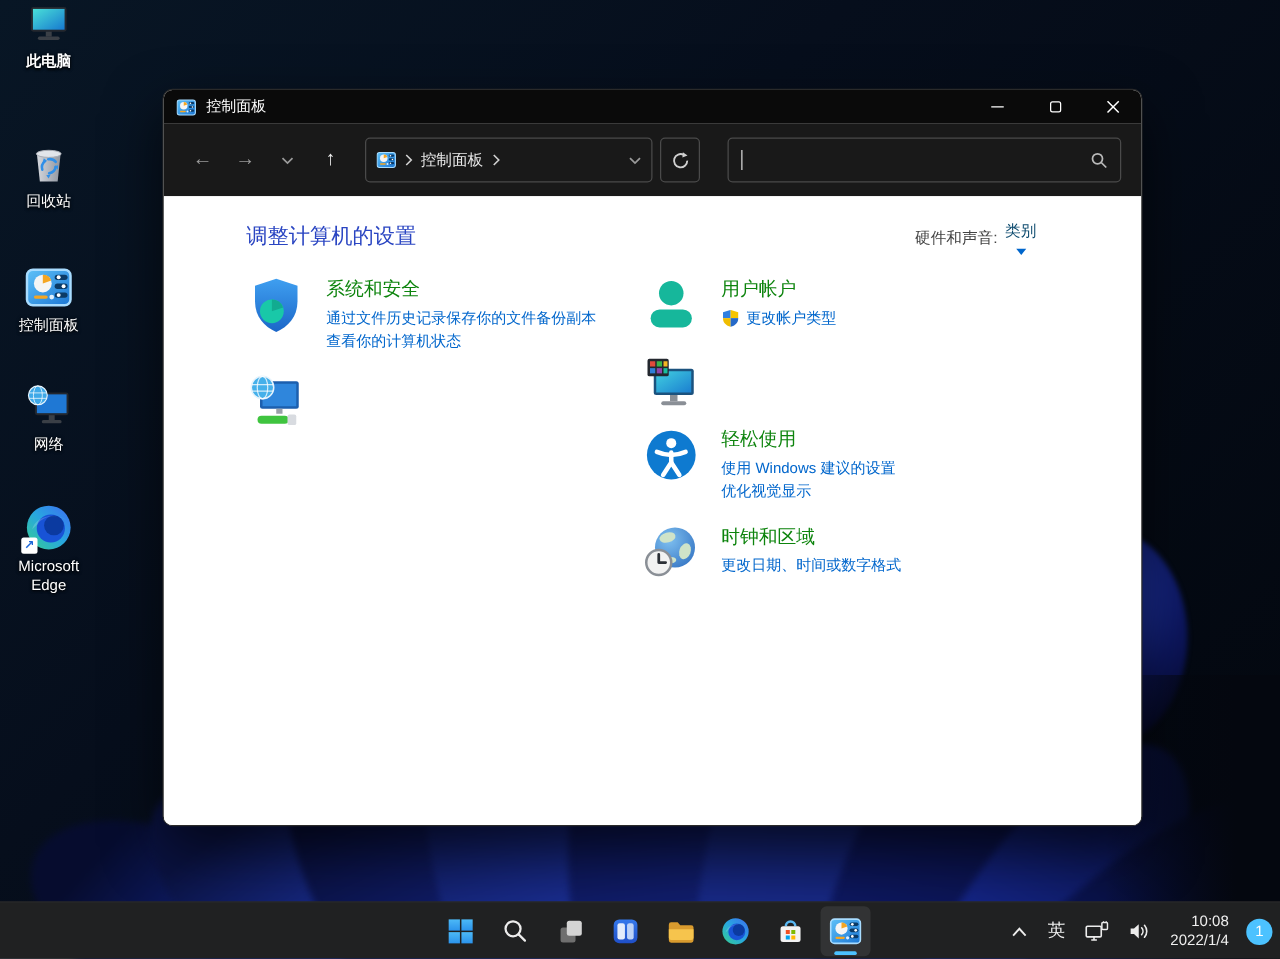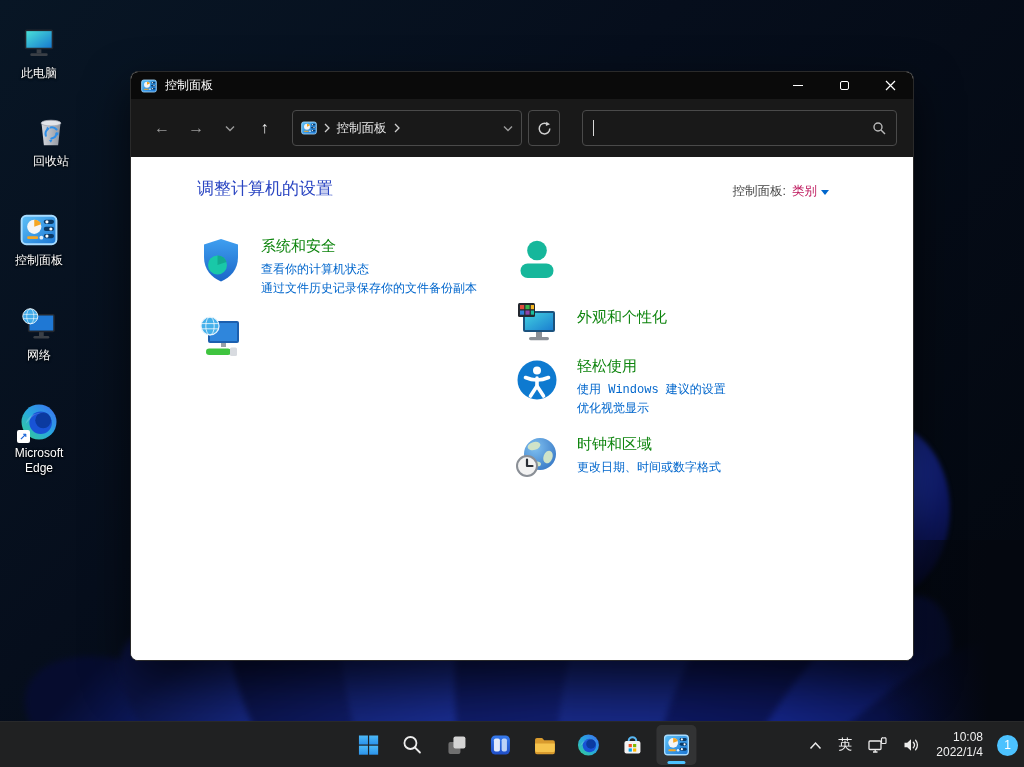--- a/index.html
+++ b/index.html
@@ -54,28 +54,28 @@
   .addr .spacer { flex:1; }
   .refresh { height:36px; width:34px; border:1px solid #4a4a4a; border-radius:4px; margin-left:2px;
              display:flex; align-items:center; justify-content:center; background:#191919; }
   .srch { height:36px; width:333px; margin-left:18px; border:1px solid #4a4a4a; border-radius:4px;
           display:flex; align-items:center; padding:0 10px; background:#191919; }
   .srch input { flex:1; background:transparent; border:none; outline:none; color:#e8e8e8; font-size:12.5px;
                 font-family:inherit; }
   .caret { width:1px; height:16px; background:#d8d8d8; margin-right:2px; }
 
   .content { height:505px; background:#fff; padding:20px 84px 0 66px; }
-  .chead { display:flex; align-items:flex-end; justify-content:space-between; }
+  .chead { display:flex; align-items:flex-start; justify-content:space-between; }
   .h1 { color:#2a45c2; font-size:17px; font-weight:normal; }
   .viewby { font-size:12.5px; color:#444; display:flex; align-items:center; gap:6px; }
-  .viewby a { color:#be185d; text-decoration:none; display:flex; align-items:center; gap:4px; cursor:pointer; }
+  .viewby a { color:#0c4a6e; text-decoration:none; display:flex; align-items:center; gap:4px; cursor:pointer;flex-direction:column; }
   .tri { width:0; height:0; border-left:4px solid transparent; border-right:4px solid transparent;
          border-top:5px solid #0066cc; margin-top:1px; }
 
-  .grid { display:flex; margin-top:36px;font-family:Liberation Mono, monospace; }
+  .grid { display:flex; margin-top:16px; }
   .col { width:328px; }
   .col.right { margin-left:0; }
   .cat { display:flex; margin-bottom:15px; }
   .cat-ic { width:48px; height:48px; flex:0 0 48px; margin-right:16px; cursor:pointer; }
   .cat-tx { padding-top:1px; }
   .cat-title { display:block; color:#0d840d; font-size:15px; line-height:21px; text-decoration:none;
                margin-bottom:3px; cursor:pointer; }
   .cat-link { display:flex; align-items:center; gap:5px; color:#0066cc; font-size:12px; line-height:19px;
               text-decoration:none; cursor:pointer; }
 
@@ -324,27 +324,27 @@
   <div class="petal p4"></div>
     <div class="petal p5"></div>
     <div class="petal p6"></div>
   <div class="petal p7"></div>
     <div class="petal p8"></div>
     <div class="petal p9"></div>
   <div class="blob"></div>
   <div class="shadeR"></div>
 </div>
 
-<div class="desk" style="left:4px;top:24px;">
+<div class="desk" style="left:4px;top:0;font-weight:bold;">
   <svg width="38" height="38">
       <use href="#s-pc"></use>
     </svg>
   <div class="lbl">此电脑</div>
 </div>
-<div class="desk" style="left:16px;top:112px;">
+<div class="desk" style="left:4px;top:112px;">
   <svg width="38" height="38">
       <use href="#s-bin"></use>
     </svg>
   <div class="lbl">回收站</div>
 </div>
 <div class="desk" style="left:4px;top:211px;">
   <svg width="38" height="38">
       <use href="#s-cp"></use>
     </svg>
   <div class="lbl">控制面板</div>
@@ -427,71 +427,77 @@
         <circle cx="6" cy="6" r="4" fill="none" stroke="#b9b9b9" stroke-width="1.4"></circle>
         <path d="M9 9 L13 13" stroke="#b9b9b9" stroke-width="1.4"></path>
       </svg>
     </div>
   </div>
 
   <div class="content">
     <div class="chead">
       <span class="h1">调整计算机的设置</span>
       <span class="viewby">
-        <span>控制面板:</span>
+        <span>硬件和声音:</span>
         <a>
           <span>类别</span>
           <span class="tri"></span>
         </a>
       </span>
     </div>
 
     <div class="grid">
 
       <div class="col">
 
         <div class="cat">
           <svg class="cat-ic">
               <use href="#s-shield"></use>
             </svg>
           <div class="cat-tx">
             <a class="cat-title">系统和安全</a>
             <a class="cat-link">
-                <span>查看你的计算机状态</span>
+                <span>通过文件历史记录保存你的文件备份副本</span>
               </a>
             <a class="cat-link">
-                <span>通过文件历史记录保存你的文件备份副本</span>
+                <span>查看你的计算机状态</span>
               </a>
           </div>
         </div>
 
         <div class="cat">
           <svg class="cat-ic">
               <use href="#s-net"></use>
             </svg>
         </div>
 
 
       </div>
 
       <div class="col right">
 
         <div class="cat">
           <svg class="cat-ic">
               <use href="#s-user"></use>
             </svg>
+          <div class="cat-tx">
+            <a class="cat-title">用户帐户</a>
+            <a class="cat-link">
+              <svg width="15" height="15">
+                  <use href="#s-uac"></use>
+                </svg>
+              <span>更改帐户类型</span>
+            </a>
+          </div>
         </div>
 
         <div class="cat" style="margin-bottom:9px;">
           <svg class="cat-ic">
               <use href="#s-appear"></use>
             </svg>
-          <div class="cat-tx" style="padding-top:9px;">
-            <a class="cat-title">外观和个性化</a>
-          </div>
         </div>
 
         <div class="cat">
           <svg class="cat-ic">
               <use href="#s-ease"></use>
             </svg>
           <div class="cat-tx">
             <a class="cat-title">轻松使用</a>
             <a class="cat-link">
                 <span>使用 Windows 建议的设置</span>

